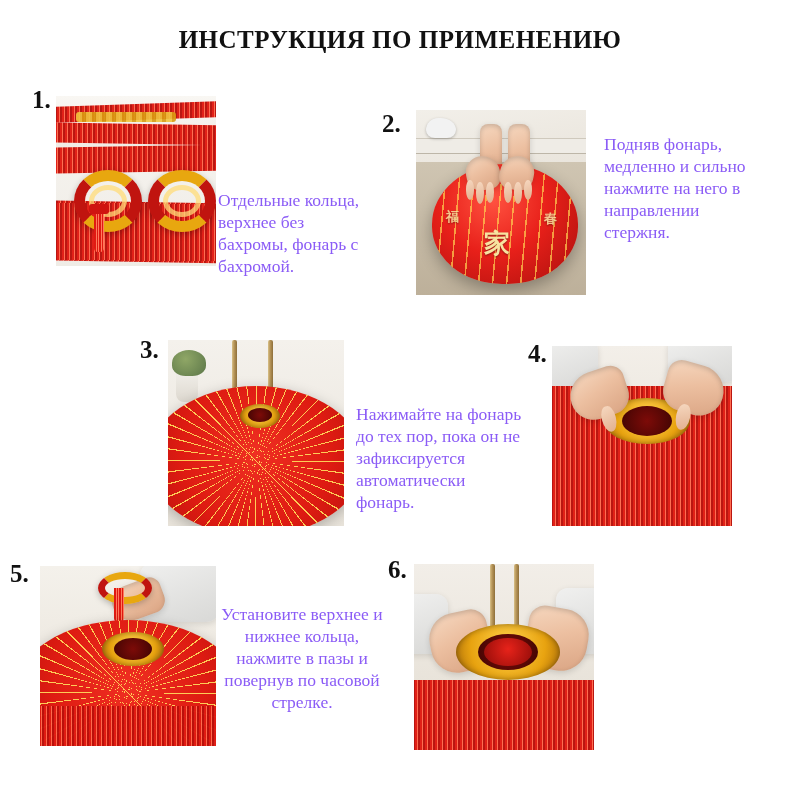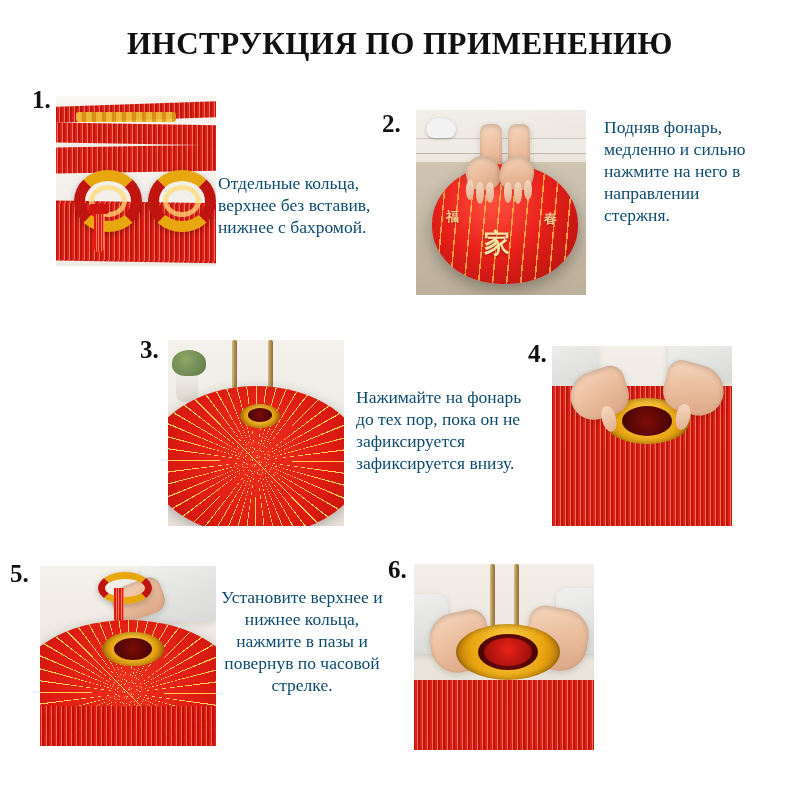--- a/index.html
+++ b/index.html
@@ -20,37 +20,38 @@
     height: 800px;
   }
   .title {
     position: absolute;
     top: 26px;
     left: 0;
     width: 800px;
     text-align: center;
     font-family: "Liberation Serif", serif;
     font-weight: bold;
-    font-size: 31px;
+    font-size: 25px;
     letter-spacing: 0.5px;
     color: #111111;
   }
   .step-num {
     position: absolute;
     font-family: "Liberation Serif", serif;
     font-weight: bold;
     font-size: 25px;
     color: #111111;
   }
   .caption {
     position: absolute;
     font-family: "Liberation Serif", serif;
     font-size: 17.5px;
     line-height: 22px;
-    color: #0c4a6e;
+    color: #8b5cf6;
+    margin-top: 17px;
   }
   .caption.italic {
     font-style: italic;
   }
 
   
   .photo {
     position: absolute;
     overflow: hidden;
     background: #efece8;
@@ -231,21 +232,21 @@
     <div class="ring" style="left:18px; top:74px; width:46px; height:40px;">
       <div class="ring-inner"></div>
     </div>
     <div class="ring" style="left:92px; top:74px; width:46px; height:40px;">
       <div class="ring-inner"></div>
     </div>
     <div class="tassel" style="left:38px; top:112px; height:44px;"></div>
     <div style="position:absolute;left:33px;top:108px;width:20px;height:10px;background:#cf1410;border-radius:3px;"></div>
   </div>
 
-  <div class="caption" style="left:218px; top:172px; width:160px;">Отдельные кольца, верхнее без вставив, нижнее с бахромой.</div>
+  <div class="caption" style="left:218px; top:172px; width:160px;">Отдельные кольца, верхнее без бахромы, фонарь с бахромой.</div>
 
   <div class="step-num" style="left:382px; top:110px;">2.</div>
 
   <div class="photo" style="left:416px; top:110px; width:170px; height:185px;">
     <div class="bg-room"></div>
     <div class="baseboard" style="top:28px; height:14px;"></div>
     <div class="bg-floor" style="height:72%; background:linear-gradient(180deg,#cfc5b2,#bdb09a);"></div>
     <div class="shoe" style="left:10px; top:8px; width:30px; height:20px;"></div>
 
     <div class="hand" style="left:64px; top:14px; width:22px; height:58px; border-radius:8px;"></div>
@@ -280,21 +281,21 @@
     <div class="rod" style="left:64px; top:0; height:66px;"></div>
     <div class="rod" style="left:100px; top:0; height:66px;"></div>
 
     <div class="disc" style="left:-20px; top:46px; width:216px; height:150px;">
       <div class="ribs"></div>
     </div>
     <div class="disc-center" style="left:72px; top:64px; width:40px; height:24px;"></div>
     <div class="disc-hole" style="left:80px; top:68px; width:24px; height:14px;"></div>
   </div>
 
-  <div class="caption" style="left:356px; top:386px; width:170px;">Нажимайте на фонарь до тех пор, пока он не зафиксируется зафиксируется внизу.</div>
+  <div class="caption" style="left:356px; top:386px; width:170px;">Нажимайте на фонарь до тех пор, пока он не зафиксируется автоматически фонарь.</div>
 
   <div class="step-num" style="left:528px; top:340px;">4.</div>
 
   <div class="photo" style="left:552px; top:346px; width:180px; height:180px;">
     <div class="bg-room" style="background:linear-gradient(180deg,#f3efe9,#e4ded3);"></div>
     <div class="sleeve" style="left:-10px; top:-6px; width:56px; height:48px; border-radius:10px;"></div>
     <div class="sleeve" style="left:116px; top:-8px; width:70px; height:44px; border-radius:10px;"></div>
 
     <div class="fringe" style="left:-4px; top:40px; width:190px; height:140px;"></div>
 

